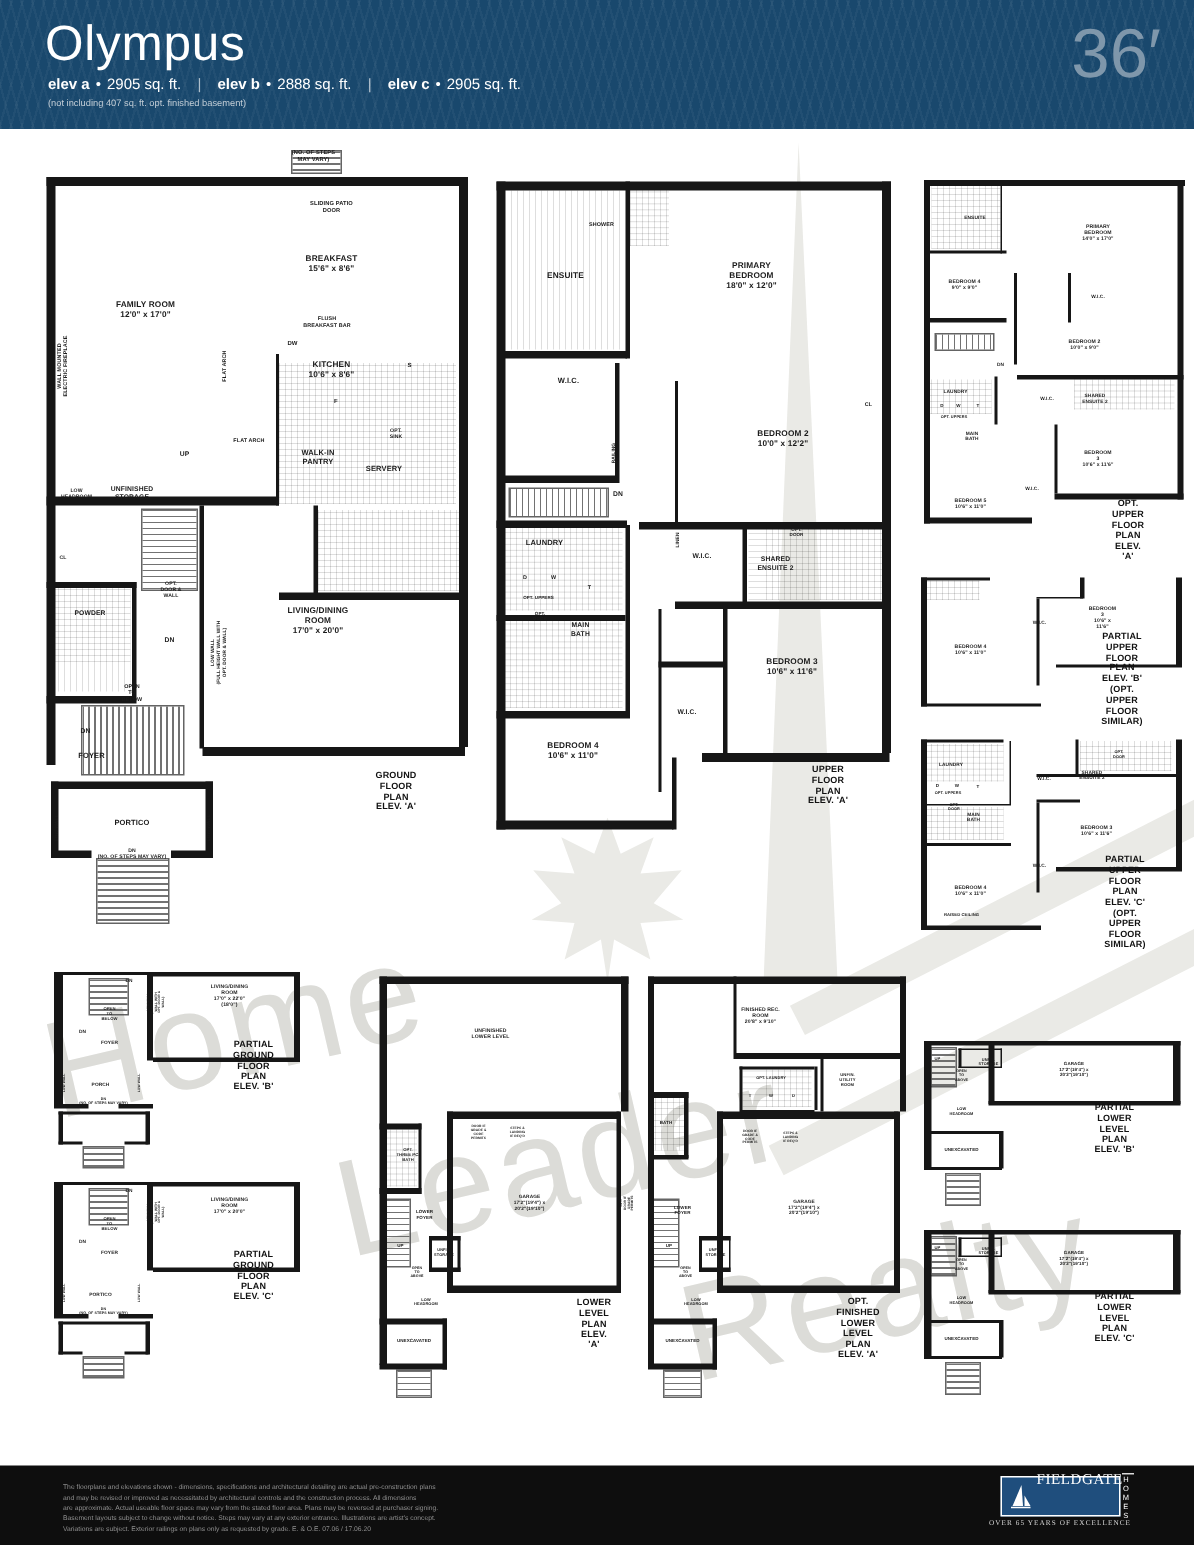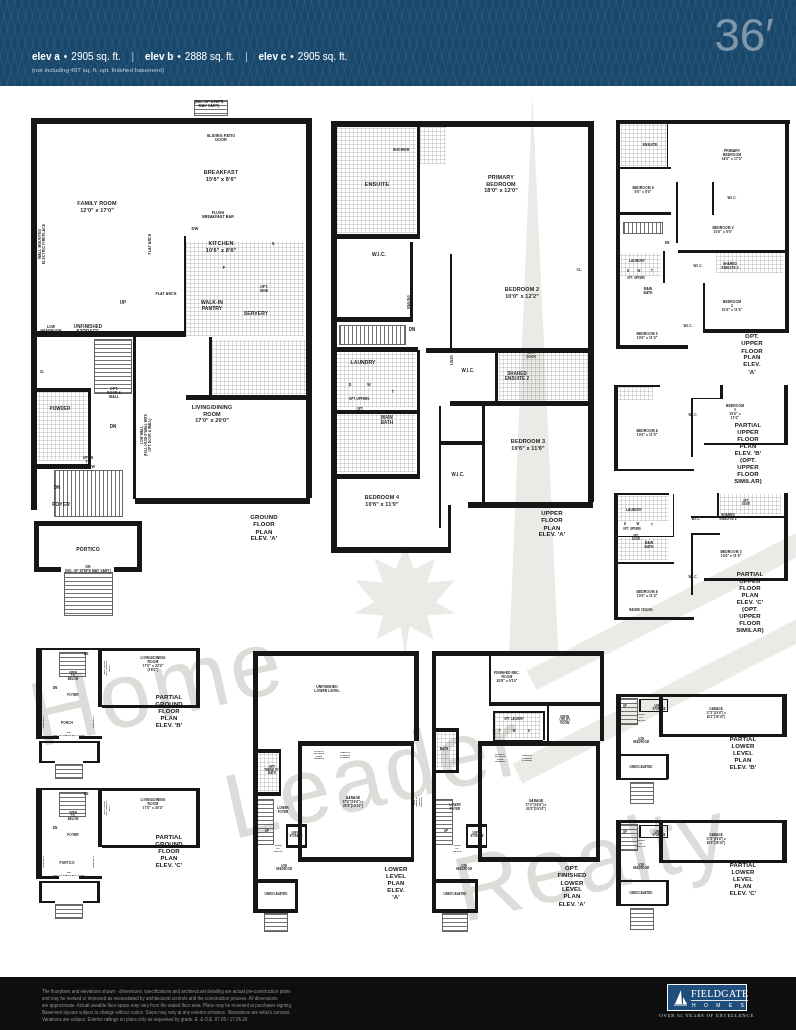--- a/index.html
+++ b/index.html
@@ -47,33 +47,34 @@
           white-space:pre-line;text-align:center;letter-spacing:.2px;}
   .plabel.cap{color:#111;}
   
   .ftr{position:absolute;left:0;bottom:0;width:100%;height:53px;background:#0e0e0e;}
   .disc{position:absolute;left:42px;top:11px;width:700px;color:#8f8f8f;font-size:10px;line-height:1.55;
         transform:scale(.45);transform-origin:left top;white-space:pre-line;}
   .logo-wrap{position:absolute;right:14px;top:7px;width:150px;display:flex;flex-direction:column;align-items:center;}
   .logo-box{background:#1f4e7d;border:1.5px solid #fff;display:flex;align-items:center;gap:3px;
             padding:2px 5px;box-sizing:border-box;width:80px;height:27px;}
   .logo-box svg{flex:0 0 auto;}
-  .logo-text{display:flex;flex-direction:column;}
+  .logo-text{display:flex;flex-direction:row;}
   .lg-name{font-family:"Liberation Serif",serif;font-size:10px;color:#fff;letter-spacing:.4px;}
   .lg-sub{font-size:5px;color:#fff;letter-spacing:3.5px;border-top:1px solid rgba(255,255,255,.85);
           margin-top:1px;padding-top:1px;text-align:center;}
   .lg-tag{margin-top:2px;color:#d8d8d8;font-size:10px;letter-spacing:1.5px;white-space:nowrap;
           transform:scale(.48);transform-origin:center top;font-family:"Liberation Serif",serif;}
 </style>
 </head>
 <body>
 
 <div class="page">
 
   <div class="hdr">
+    <div class="title">Olympus</div>
     <div class="subtitle">
       <span><b>elev a</b><span class="dot">•</span><span>2905 sq. ft.</span></span>
       <span class="bar">|</span>
       <span><b>elev b</b><span class="dot">•</span><span>2888 sq. ft.</span></span>
       <span class="bar">|</span>
       <span><b>elev c</b><span class="dot">•</span><span>2905 sq. ft.</span></span>
     </div>
     <div class="note">(not including 407 sq. ft. opt. finished basement)</div>
     <div class="lot">36′</div>
   </div>

